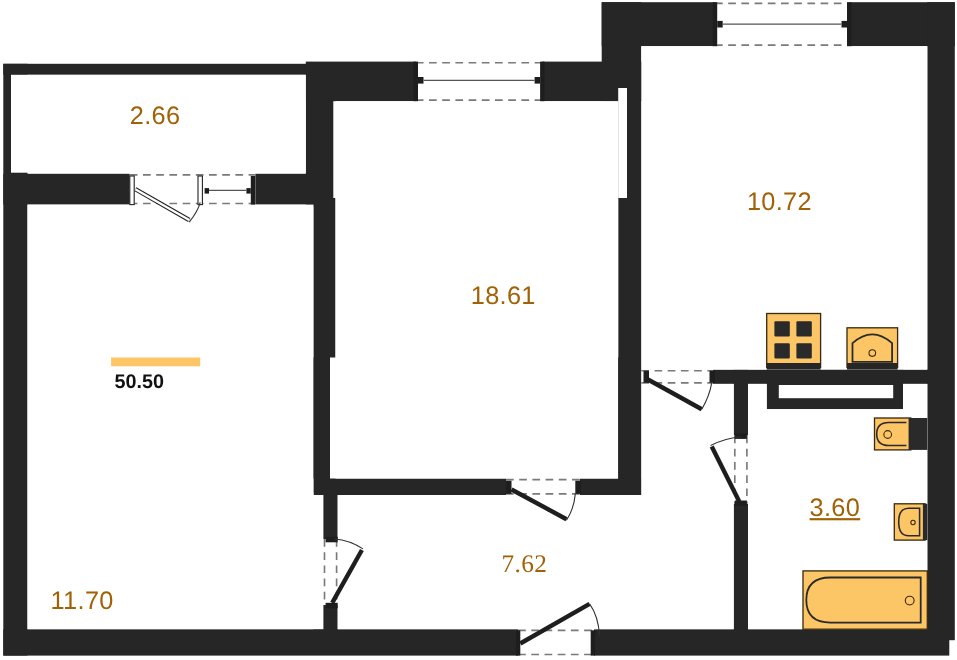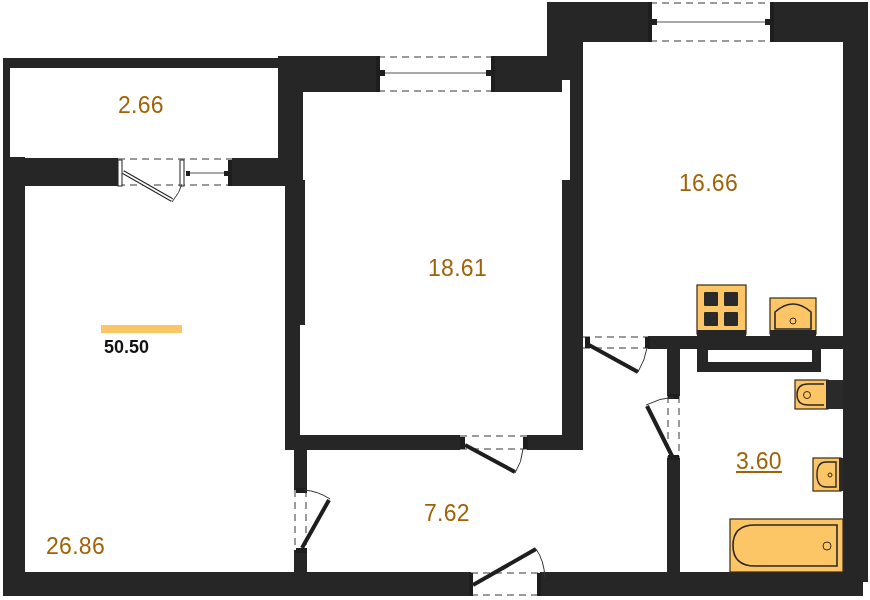--- a/index.html
+++ b/index.html
@@ -197,20 +197,20 @@
     <circle cx="830" cy="475" r="2" fill="none" stroke="#3a2a10" stroke-width="1"></circle>
   </g>
   <g>
     <rect class="fixture" x="730" y="519" width="113" height="53"></rect>
     <path class="fixture-line" d="M837 525 L755 525 Q733 525 733 545.5 Q733 566 755 566 L837 566 Z" style="stroke-width:1.6"></path>
     <circle cx="827" cy="546" r="4" fill="none" stroke="#3a2a10" stroke-width="1"></circle>
   </g>
 </svg>
 
 <div class="room-label" style="left:118px; top:92px;">2.66</div>
-<div class="room-label" style="left:46px; top:533px;">26.86</div>
+<div class="room-label" style="left:46px; top:533px;">11.70</div>
 <div class="room-label" style="left:428px; top:255px;">18.61</div>
-<div class="room-label" style="left:679px; top:170px;">16.66</div>
-<div class="room-label" style="left:424px; top:500px;">7.62</div>
+<div class="room-label" style="left:679px; top:170px;">10.72</div>
+<div class="room-label" style="left:456px; top:500px;font-family:Liberation Serif, serif;">7.62</div>
 <div class="room-label" style="left:736px; top:448px;text-decoration:underline;">3.60</div>
 
 <div class="total-bar" style="background:#fcc566;"></div>
 <div class="total-label">50.50</div>
 
 </body></html>

